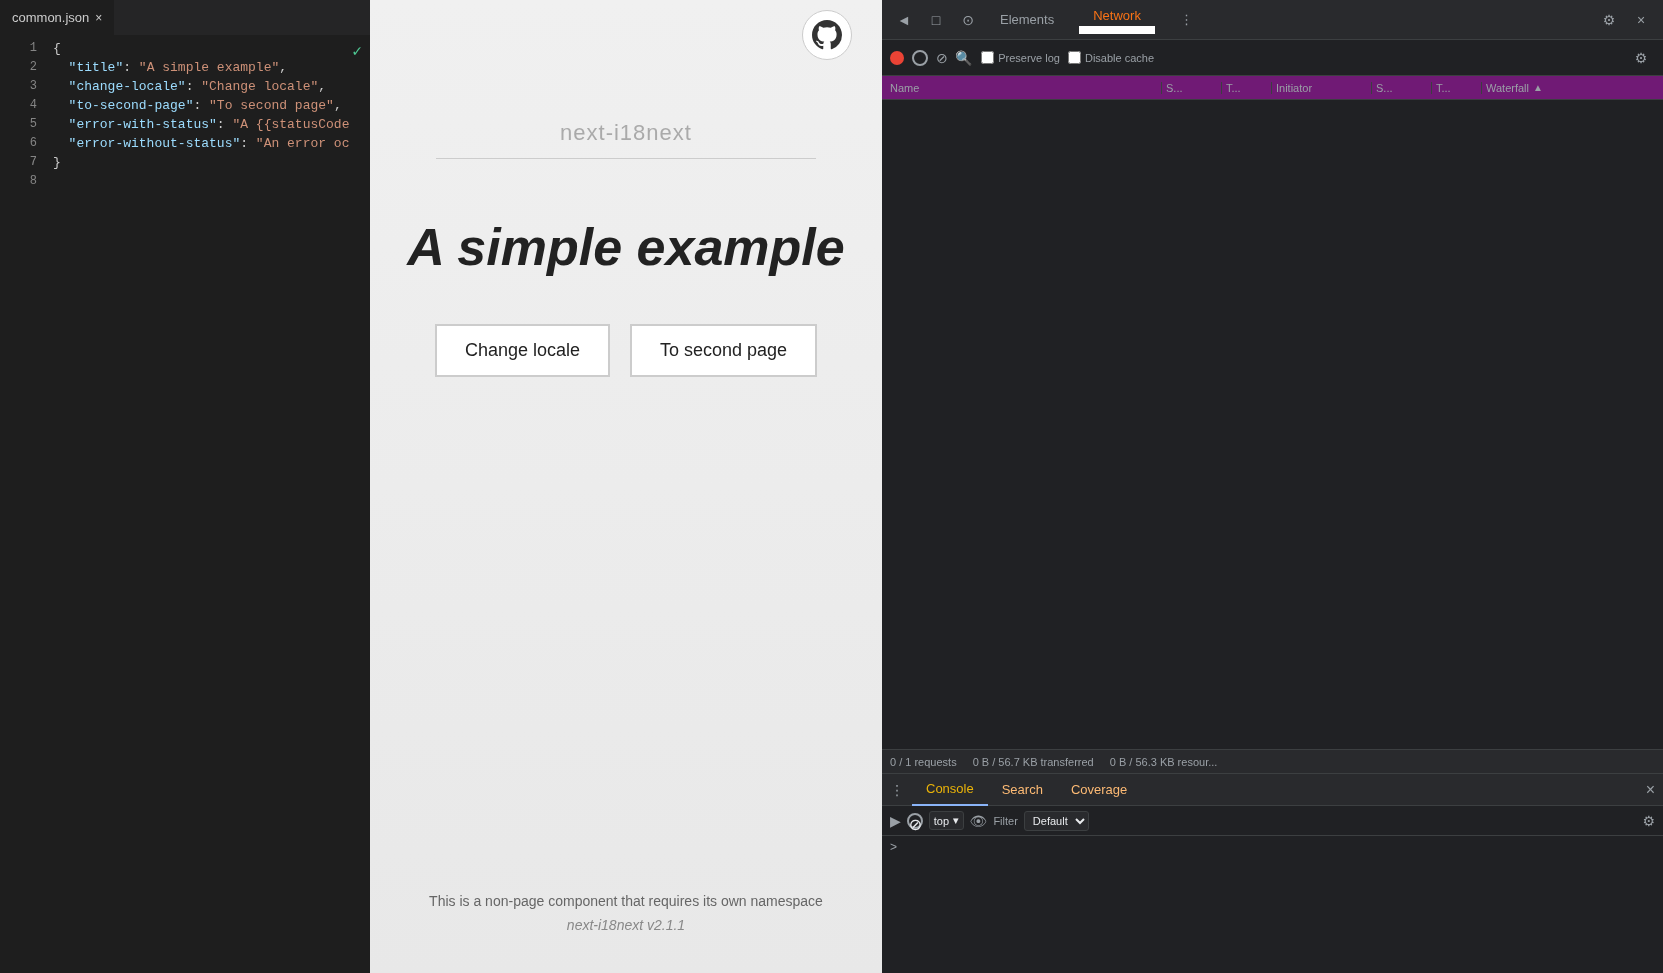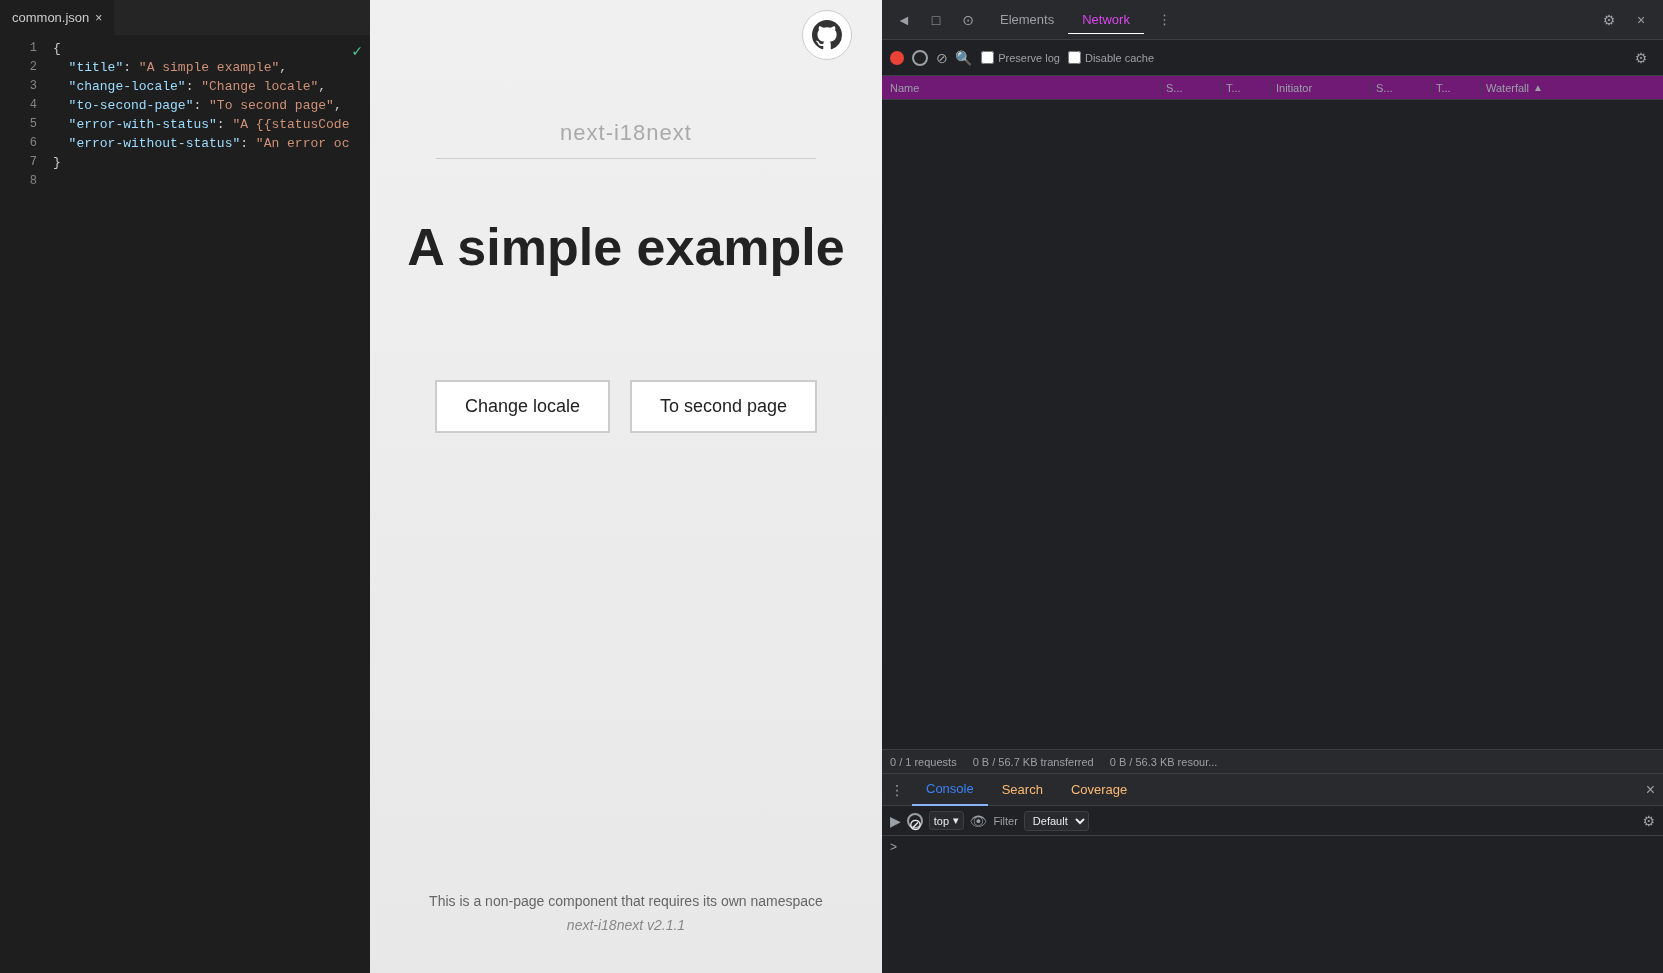--- a/index.html
+++ b/index.html
@@ -150,27 +150,28 @@
       background: #ccc;
       margin: 12px 0 60px 0;
     }
 
     .page-title {
       font-size: 52px;
       font-weight: 900;
       color: #222;
       text-align: center;
       line-height: 1.1;
+      font-style: italic;
     }
 
     .page-buttons {
       display: flex;
       flex-direction: row;
       gap: 20px;
-      margin-top: 104px;
+      margin-top: 48px;
       justify-content: space-between;
     }
 
     .page-btn {
       padding: 14px 28px;
       font-size: 18px;
       font-weight: 500;
       background: #fff;
       border: 2px solid #ccc;
       cursor: pointer;
@@ -230,37 +231,37 @@
       border-radius: 4px;
       color: #9aa0a6;
       font-size: 14px;
       background: transparent;
       border: none;
     }
 
     .devtools-tabs {
       display: flex;
       align-items: flex-start;
-      gap: 0;
+      gap: 11px;
       flex: 1;
     }
 
     .dt-tab {
       padding: 6px 14px;
       font-size: 13px;
       cursor: pointer;
       color: #9aa0a6;
       height: 28px;
       display: flex;
       align-items: center;
     }
 
     .dt-tab.active {
-      color: #d946ef;
-      border-bottom: 1px solid #ffffff;
+      color: #f97316;
+      border-bottom: 8px solid #ffffff;
     }
 
     
     .network-toolbar {
       height: 36px;
       background: #202124;
       display: flex;
       align-items: center;
       padding: 0 8px;
       gap: 8px;
@@ -428,21 +429,21 @@
       padding: 4px 14px;
       font-size: 13px;
       cursor: pointer;
       color: #fdba74;
       height: 32px;
       display: flex;
       align-items: center;
     }
 
     .console-tab.active {
-      color: #3b82f6;
+      color: #eab308;
       border-bottom: 2px solid #8ab4f8;
     }
 
     .console-close-btn {
       margin-left: auto;
       color: #9aa0a6;
       cursor: pointer;
       font-size: 16px;
     }
 

